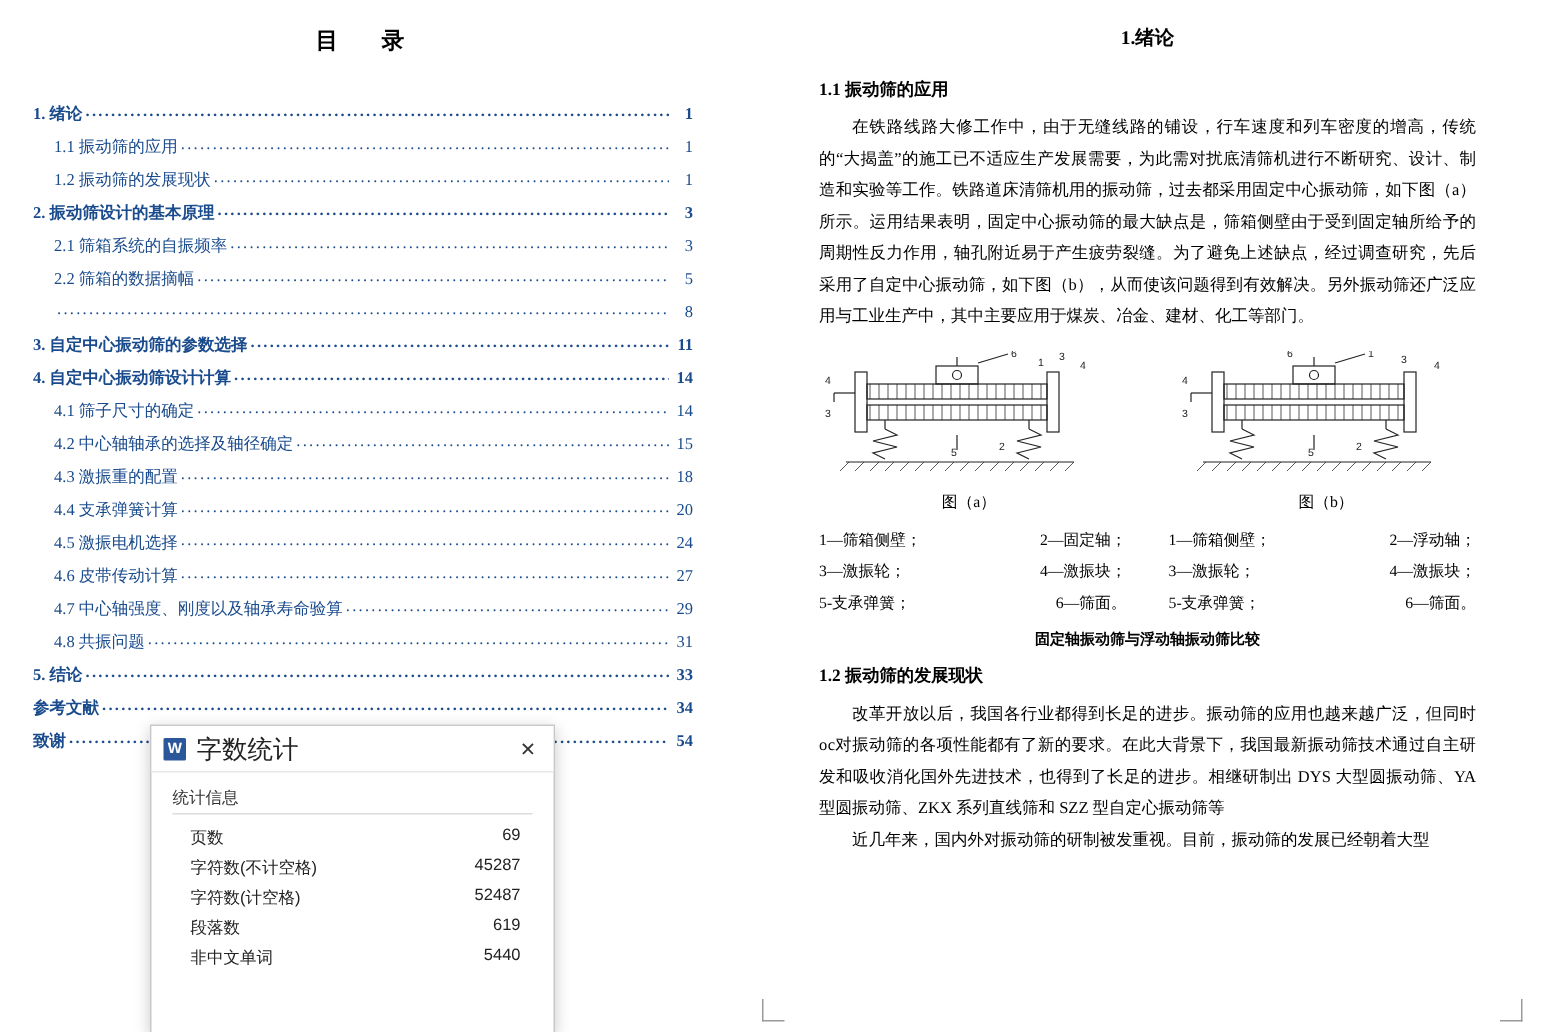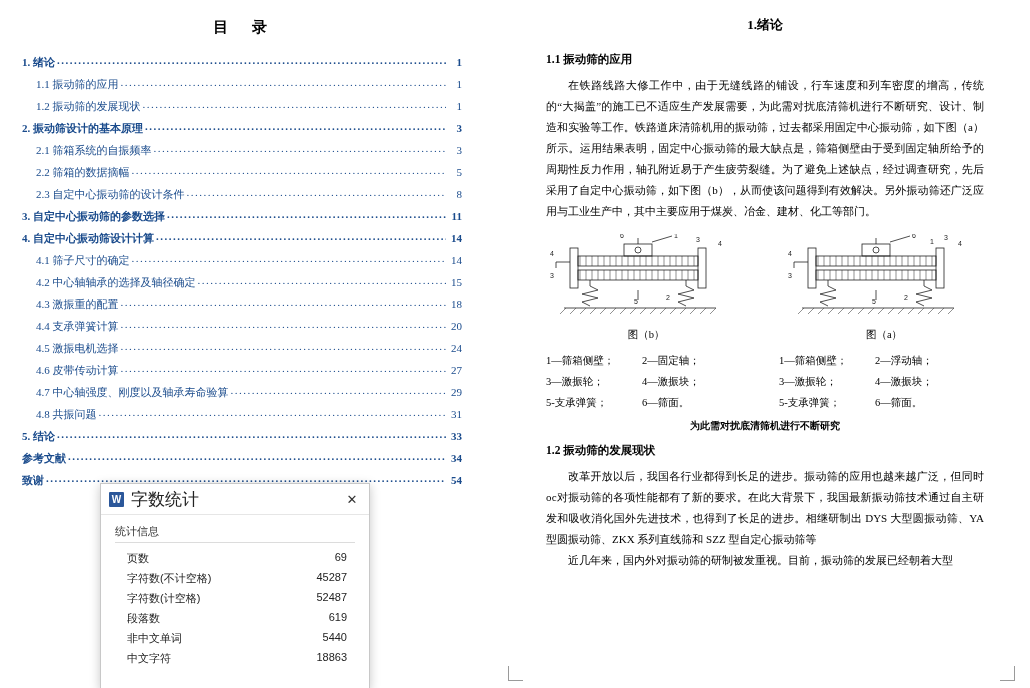--- a/index.html
+++ b/index.html
@@ -53,22 +53,22 @@
   .crop.bl { left: 8px; top: 666px; width: 14px; height: 14px; border-left-width:1px; border-bottom-width:1px; }
   .crop.bl2 { left: 508px; top: 666px; width: 14px; height: 14px; border-left-width:1px; border-bottom-width:1px; }
   .crop.br2 { left: 1000px; top: 666px; width: 14px; height: 14px; border-right-width:1px; border-bottom-width:1px; }
 
   
   .toc-title {
     text-align: center;
     font-size: 15px;
     font-weight: bold;
     letter-spacing: 10px;
-    margin: 18px 0 14px 0;
-    font-family: Liberation Serif, serif;
+    margin: 18px 0 28px 0;
+    font-family: Liberation Mono, monospace;
   }
   .toc-list {
     margin: 0 28px 0 22px;
     padding: 0;
   }
   .toc-row {
     display: flex;
     align-items: center;
     font-size: 11px;
     line-height: 22px;
@@ -127,20 +127,21 @@
   .legend {
     display: flex;
     justify-content: space-between;
     margin-top: 8px;
   }
   .legend-col { width: 205px; }
   .legend-line {
     display: flex;
     font-size: 10.5px;
     line-height: 21px;
+    justify-content: space-between;
   }
   .legend-line span:first-child { width: 96px; }
   .fig-note {
     text-align: center;
     font-size: 10px;
     font-weight: bold;
     margin: 6px 0 10px 0;
   }
   svg { display: block; }
 
@@ -254,21 +255,20 @@
       <span class="toc-page">3</span>
     </div>
 
     <div class="toc-row level2">
       <span class="toc-text">2.2 筛箱的数据摘幅</span>
       <span class="toc-dots">......................................................................................................</span>
       <span class="toc-page">5</span>
     </div>
 
     <div class="toc-row level2">
-      <span class="toc-text">2.3 自定中心振动筛的设计条件</span>
       <span class="toc-dots">......................................................................................................</span>
       <span class="toc-page">8</span>
     </div>
 
     <div class="toc-row level1">
       <span class="toc-text">3. 自定中心振动筛的参数选择</span>
       <span class="toc-dots">......................................................................................................</span>
       <span class="toc-page">11</span>
     </div>
 
@@ -350,20 +350,119 @@
 <div class="vgap"></div>
 
 <div class="page page-right">
   <div class="rp-title">1.绪论</div>
   <div class="rp-body">
 
     <div class="rp-h2">1.1 振动筛的应用</div>
     <p class="rp-p">在铁路线路大修工作中，由于无缝线路的铺设，行车速度和列车密度的增高，传统的“大揭盖”的施工已不适应生产发展需要，为此需对扰底清筛机进行不断研究、设计、制造和实验等工作。铁路道床清筛机用的振动筛，过去都采用固定中心振动筛，如下图（a）所示。运用结果表明，固定中心振动筛的最大缺点是，筛箱侧壁由于受到固定轴所给予的周期性反力作用，轴孔附近易于产生疲劳裂缝。为了避免上述缺点，经过调查研究，先后采用了自定中心振动筛，如下图（b），从而使该问题得到有效解决。另外振动筛还广泛应用与工业生产中，其中主要应用于煤炭、冶金、建材、化工等部门。</p>
 
     <div class="fig-wrap">
+      <div class="fig-box">
+        <svg width="200" height="90" viewBox="0 0 200 90">
+          <g stroke="#222" fill="none" stroke-width="0.8">
+
+            <rect x="32" y="22" width="120" height="10"></rect>
+            <rect x="32" y="36" width="120" height="10"></rect>
+
+            <g stroke-width="0.5">
+              <line x1="34" y1="22" x2="34" y2="32"></line>
+                <line x1="40" y1="22" x2="40" y2="32"></line>
+              <line x1="46" y1="22" x2="46" y2="32"></line>
+                <line x1="52" y1="22" x2="52" y2="32"></line>
+              <line x1="58" y1="22" x2="58" y2="32"></line>
+                <line x1="64" y1="22" x2="64" y2="32"></line>
+              <line x1="70" y1="22" x2="70" y2="32"></line>
+                <line x1="76" y1="22" x2="76" y2="32"></line>
+              <line x1="82" y1="22" x2="82" y2="32"></line>
+                <line x1="88" y1="22" x2="88" y2="32"></line>
+              <line x1="94" y1="22" x2="94" y2="32"></line>
+                <line x1="100" y1="22" x2="100" y2="32"></line>
+              <line x1="106" y1="22" x2="106" y2="32"></line>
+                <line x1="112" y1="22" x2="112" y2="32"></line>
+              <line x1="118" y1="22" x2="118" y2="32"></line>
+                <line x1="124" y1="22" x2="124" y2="32"></line>
+              <line x1="130" y1="22" x2="130" y2="32"></line>
+                <line x1="136" y1="22" x2="136" y2="32"></line>
+              <line x1="142" y1="22" x2="142" y2="32"></line>
+                <line x1="148" y1="22" x2="148" y2="32"></line>
+              <line x1="34" y1="36" x2="34" y2="46"></line>
+                <line x1="40" y1="36" x2="40" y2="46"></line>
+              <line x1="46" y1="36" x2="46" y2="46"></line>
+                <line x1="52" y1="36" x2="52" y2="46"></line>
+              <line x1="58" y1="36" x2="58" y2="46"></line>
+                <line x1="64" y1="36" x2="64" y2="46"></line>
+              <line x1="70" y1="36" x2="70" y2="46"></line>
+                <line x1="76" y1="36" x2="76" y2="46"></line>
+              <line x1="82" y1="36" x2="82" y2="46"></line>
+                <line x1="88" y1="36" x2="88" y2="46"></line>
+              <line x1="94" y1="36" x2="94" y2="46"></line>
+                <line x1="100" y1="36" x2="100" y2="46"></line>
+              <line x1="106" y1="36" x2="106" y2="46"></line>
+                <line x1="112" y1="36" x2="112" y2="46"></line>
+              <line x1="118" y1="36" x2="118" y2="46"></line>
+                <line x1="124" y1="36" x2="124" y2="46"></line>
+              <line x1="130" y1="36" x2="130" y2="46"></line>
+                <line x1="136" y1="36" x2="136" y2="46"></line>
+              <line x1="142" y1="36" x2="142" y2="46"></line>
+                <line x1="148" y1="36" x2="148" y2="46"></line>
+            </g>
+
+            <rect x="24" y="14" width="8" height="40"></rect>
+            <rect x="152" y="14" width="8" height="40"></rect>
+
+            <rect x="78" y="10" width="28" height="12"></rect>
+            <line x1="92" y1="4" x2="92" y2="10"></line>
+            <circle cx="92" cy="16" r="3"></circle>
+
+            <path d="M44 46 l0 6 M44 52 l8 4 l-16 4 l16 4 l-16 4 l8 4"></path>
+            <path d="M140 46 l0 6 M140 52 l8 4 l-16 4 l16 4 l-16 4 l8 4"></path>
+
+            <line x1="18" y1="74" x2="170" y2="74"></line>
+            <g stroke-width="0.5">
+              <line x1="20" y1="74" x2="14" y2="80"></line>
+                <line x1="30" y1="74" x2="24" y2="80"></line>
+              <line x1="40" y1="74" x2="34" y2="80"></line>
+                <line x1="50" y1="74" x2="44" y2="80"></line>
+              <line x1="60" y1="74" x2="54" y2="80"></line>
+                <line x1="70" y1="74" x2="64" y2="80"></line>
+              <line x1="80" y1="74" x2="74" y2="80"></line>
+                <line x1="90" y1="74" x2="84" y2="80"></line>
+              <line x1="100" y1="74" x2="94" y2="80"></line>
+                <line x1="110" y1="74" x2="104" y2="80"></line>
+              <line x1="120" y1="74" x2="114" y2="80"></line>
+                <line x1="130" y1="74" x2="124" y2="80"></line>
+              <line x1="140" y1="74" x2="134" y2="80"></line>
+                <line x1="150" y1="74" x2="144" y2="80"></line>
+              <line x1="160" y1="74" x2="154" y2="80"></line>
+                <line x1="170" y1="74" x2="164" y2="80"></line>
+            </g>
+
+            <line x1="10" y1="28" x2="24" y2="28"></line>
+            <line x1="10" y1="28" x2="10" y2="34"></line>
+            <line x1="106" y1="8" x2="126" y2="2"></line>
+            <line x1="92" y1="56" x2="92" y2="66"></line>
+          </g>
+          <g font-family="Liberation Sans, sans-serif" font-size="7" fill="#222">
+            <text x="128" y="4">6</text>
+            <text x="146" y="10">1</text>
+            <text x="160" y="6">3</text>
+            <text x="174" y="12">4</text>
+            <text x="4" y="22">4</text>
+            <text x="4" y="44">3</text>
+            <text x="88" y="70">5</text>
+            <text x="120" y="66">2</text>
+          </g>
+        </svg>
+        <div class="fig-cap">图（a）</div>
+      </div>
+
       <div class="fig-box">
         <svg width="200" height="90" viewBox="0 0 200 90">
           <g stroke="#222" fill="none" stroke-width="0.8">
             <rect x="32" y="22" width="120" height="10"></rect>
             <rect x="32" y="36" width="120" height="10"></rect>
             <g stroke-width="0.5">
               <line x1="34" y1="22" x2="34" y2="32"></line>
                 <line x1="40" y1="22" x2="40" y2="32"></line>
               <line x1="46" y1="22" x2="46" y2="32"></line>
                 <line x1="52" y1="22" x2="52" y2="32"></line>
@@ -441,119 +540,20 @@
             <text x="150" y="8">3</text>
             <text x="172" y="12">4</text>
             <text x="4" y="22">4</text>
             <text x="4" y="44">3</text>
             <text x="88" y="70">5</text>
             <text x="120" y="66">2</text>
           </g>
         </svg>
         <div class="fig-cap">图（b）</div>
       </div>
-
-      <div class="fig-box">
-        <svg width="200" height="90" viewBox="0 0 200 90">
-          <g stroke="#222" fill="none" stroke-width="0.8">
-
-            <rect x="32" y="22" width="120" height="10"></rect>
-            <rect x="32" y="36" width="120" height="10"></rect>
-
-            <g stroke-width="0.5">
-              <line x1="34" y1="22" x2="34" y2="32"></line>
-                <line x1="40" y1="22" x2="40" y2="32"></line>
-              <line x1="46" y1="22" x2="46" y2="32"></line>
-                <line x1="52" y1="22" x2="52" y2="32"></line>
-              <line x1="58" y1="22" x2="58" y2="32"></line>
-                <line x1="64" y1="22" x2="64" y2="32"></line>
-              <line x1="70" y1="22" x2="70" y2="32"></line>
-                <line x1="76" y1="22" x2="76" y2="32"></line>
-              <line x1="82" y1="22" x2="82" y2="32"></line>
-                <line x1="88" y1="22" x2="88" y2="32"></line>
-              <line x1="94" y1="22" x2="94" y2="32"></line>
-                <line x1="100" y1="22" x2="100" y2="32"></line>
-              <line x1="106" y1="22" x2="106" y2="32"></line>
-                <line x1="112" y1="22" x2="112" y2="32"></line>
-              <line x1="118" y1="22" x2="118" y2="32"></line>
-                <line x1="124" y1="22" x2="124" y2="32"></line>
-              <line x1="130" y1="22" x2="130" y2="32"></line>
-                <line x1="136" y1="22" x2="136" y2="32"></line>
-              <line x1="142" y1="22" x2="142" y2="32"></line>
-                <line x1="148" y1="22" x2="148" y2="32"></line>
-              <line x1="34" y1="36" x2="34" y2="46"></line>
-                <line x1="40" y1="36" x2="40" y2="46"></line>
-              <line x1="46" y1="36" x2="46" y2="46"></line>
-                <line x1="52" y1="36" x2="52" y2="46"></line>
-              <line x1="58" y1="36" x2="58" y2="46"></line>
-                <line x1="64" y1="36" x2="64" y2="46"></line>
-              <line x1="70" y1="36" x2="70" y2="46"></line>
-                <line x1="76" y1="36" x2="76" y2="46"></line>
-              <line x1="82" y1="36" x2="82" y2="46"></line>
-                <line x1="88" y1="36" x2="88" y2="46"></line>
-              <line x1="94" y1="36" x2="94" y2="46"></line>
-                <line x1="100" y1="36" x2="100" y2="46"></line>
-              <line x1="106" y1="36" x2="106" y2="46"></line>
-                <line x1="112" y1="36" x2="112" y2="46"></line>
-              <line x1="118" y1="36" x2="118" y2="46"></line>
-                <line x1="124" y1="36" x2="124" y2="46"></line>
-              <line x1="130" y1="36" x2="130" y2="46"></line>
-                <line x1="136" y1="36" x2="136" y2="46"></line>
-              <line x1="142" y1="36" x2="142" y2="46"></line>
-                <line x1="148" y1="36" x2="148" y2="46"></line>
-            </g>
-
-            <rect x="24" y="14" width="8" height="40"></rect>
-            <rect x="152" y="14" width="8" height="40"></rect>
-
-            <rect x="78" y="10" width="28" height="12"></rect>
-            <line x1="92" y1="4" x2="92" y2="10"></line>
-            <circle cx="92" cy="16" r="3"></circle>
-
-            <path d="M44 46 l0 6 M44 52 l8 4 l-16 4 l16 4 l-16 4 l8 4"></path>
-            <path d="M140 46 l0 6 M140 52 l8 4 l-16 4 l16 4 l-16 4 l8 4"></path>
-
-            <line x1="18" y1="74" x2="170" y2="74"></line>
-            <g stroke-width="0.5">
-              <line x1="20" y1="74" x2="14" y2="80"></line>
-                <line x1="30" y1="74" x2="24" y2="80"></line>
-              <line x1="40" y1="74" x2="34" y2="80"></line>
-                <line x1="50" y1="74" x2="44" y2="80"></line>
-              <line x1="60" y1="74" x2="54" y2="80"></line>
-                <line x1="70" y1="74" x2="64" y2="80"></line>
-              <line x1="80" y1="74" x2="74" y2="80"></line>
-                <line x1="90" y1="74" x2="84" y2="80"></line>
-              <line x1="100" y1="74" x2="94" y2="80"></line>
-                <line x1="110" y1="74" x2="104" y2="80"></line>
-              <line x1="120" y1="74" x2="114" y2="80"></line>
-                <line x1="130" y1="74" x2="124" y2="80"></line>
-              <line x1="140" y1="74" x2="134" y2="80"></line>
-                <line x1="150" y1="74" x2="144" y2="80"></line>
-              <line x1="160" y1="74" x2="154" y2="80"></line>
-                <line x1="170" y1="74" x2="164" y2="80"></line>
-            </g>
-
-            <line x1="10" y1="28" x2="24" y2="28"></line>
-            <line x1="10" y1="28" x2="10" y2="34"></line>
-            <line x1="106" y1="8" x2="126" y2="2"></line>
-            <line x1="92" y1="56" x2="92" y2="66"></line>
-          </g>
-          <g font-family="Liberation Sans, sans-serif" font-size="7" fill="#222">
-            <text x="128" y="4">6</text>
-            <text x="146" y="10">1</text>
-            <text x="160" y="6">3</text>
-            <text x="174" y="12">4</text>
-            <text x="4" y="22">4</text>
-            <text x="4" y="44">3</text>
-            <text x="88" y="70">5</text>
-            <text x="120" y="66">2</text>
-          </g>
-        </svg>
-        <div class="fig-cap">图（a）</div>
-      </div>
     </div>
 
     <div class="legend">
       <div class="legend-col">
         <div class="legend-line">
           <span>1—筛箱侧壁；</span>
           <span>2—固定轴；</span>
         </div>
         <div class="legend-line">
           <span>3—激振轮；</span>
@@ -573,21 +573,21 @@
           <span>3—激振轮；</span>
           <span>4—激振块；</span>
         </div>
         <div class="legend-line">
           <span>5-支承弹簧；</span>
           <span>6—筛面。</span>
         </div>
       </div>
     </div>
 
-    <div class="fig-note">为此需对扰底清筛机进行不断研究</div>
+    <div class="fig-note">固定轴振动筛与浮动轴振动筛比较</div>
 
     <div class="rp-h2">1.2 振动筛的发展现状</div>
     <p class="rp-p">改革开放以后，我国各行业都得到长足的进步。振动筛的应用也越来越广泛，但同时ос对振动筛的各项性能都有了新的要求。在此大背景下，我国最新振动筛技术通过自主研发和吸收消化国外先进技术，也得到了长足的进步。相继研制出 DYS 大型圆振动筛、YA型圆振动筛、ZKX 系列直线筛和 SZZ 型自定心振动筛等</p>
     <p class="rp-p">近几年来，国内外对振动筛的研制被发重视。目前，振动筛的发展已经朝着大型</p>
   </div>
 </div>
 
 <div class="dialog">
   <div class="dlg-titlebar">
     <div class="dlg-app-icon">W</div>
@@ -610,17 +610,13 @@
     <span class="v">52487</span>
   </div>
   <div class="dlg-row">
     <span class="k">段落数</span>
     <span class="v">619</span>
   </div>
   <div class="dlg-row">
     <span class="k">非中文单词</span>
     <span class="v">5440</span>
   </div>
-  <div class="dlg-row">
-    <span class="k">中文字符</span>
-    <span class="v">18863</span>
-  </div>
 </div>
 
 </body></html>

